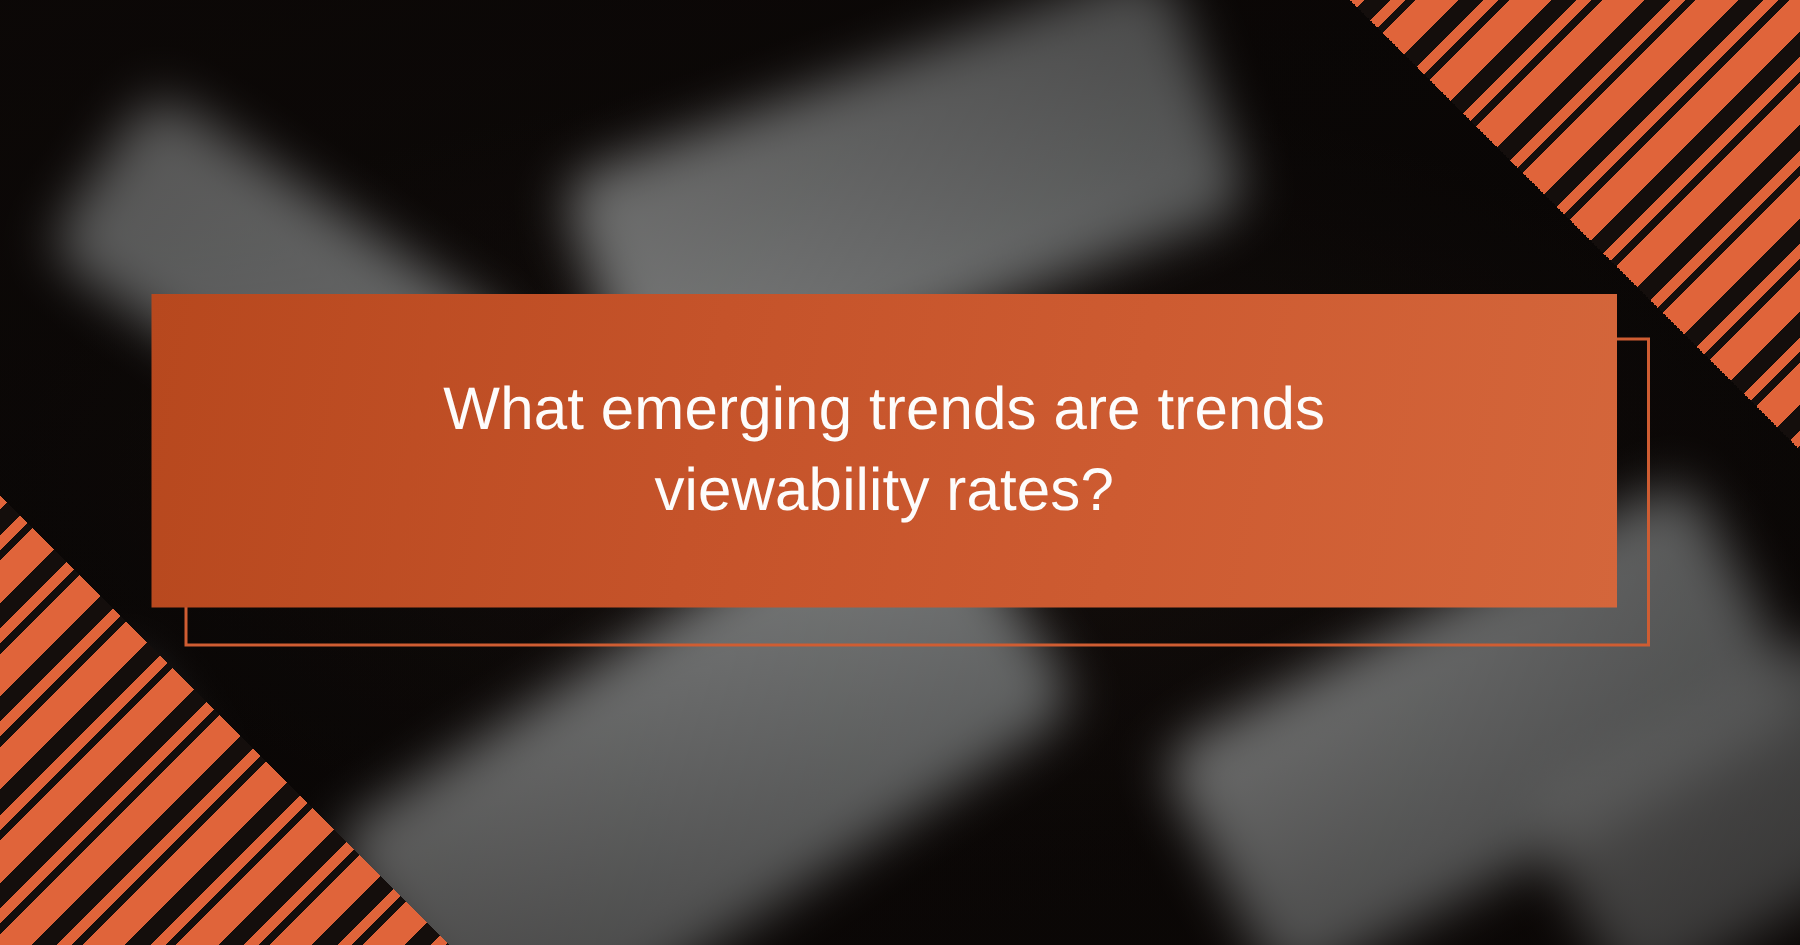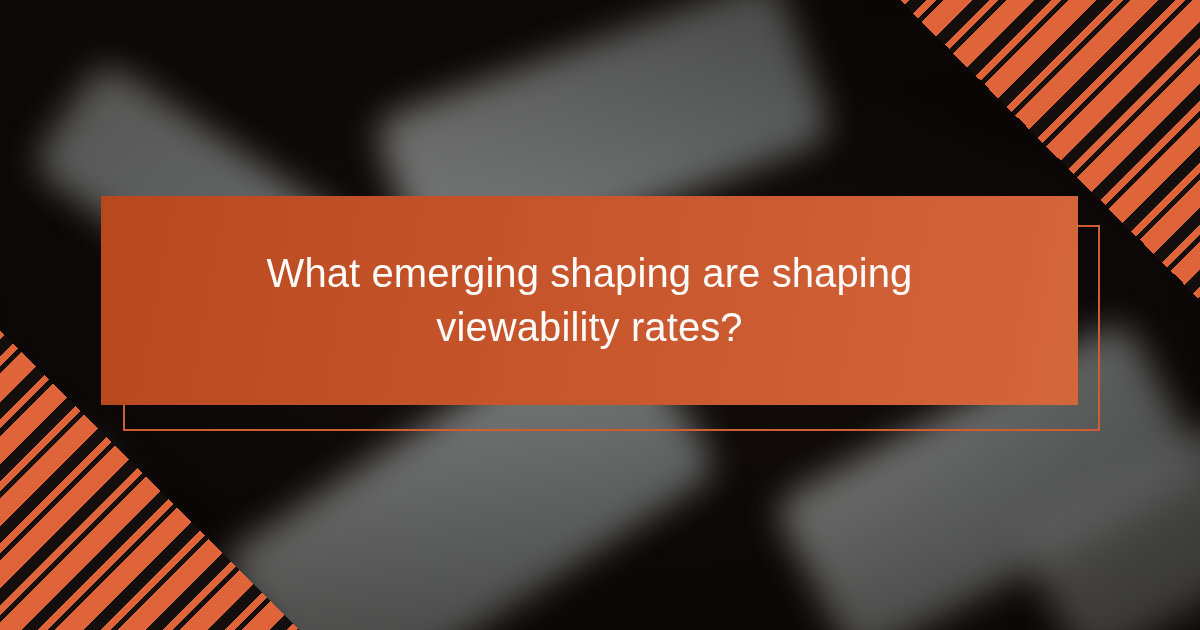--- a/index.html
+++ b/index.html
@@ -182,16 +182,16 @@
     <div class="corner-fill"></div>
   </div>
 
   <div class="corner bl">
     <div class="corner-fill"></div>
   </div>
 
   <div class="outline-frame"></div>
 
   <div class="question-card">
-    <div class="question-text">What emerging shaping are shaping viewability rates?</div>
+    <div class="question-text">What emerging trends are trends viewability rates?</div>
   </div>
 
 </div>
 
 </body></html>

